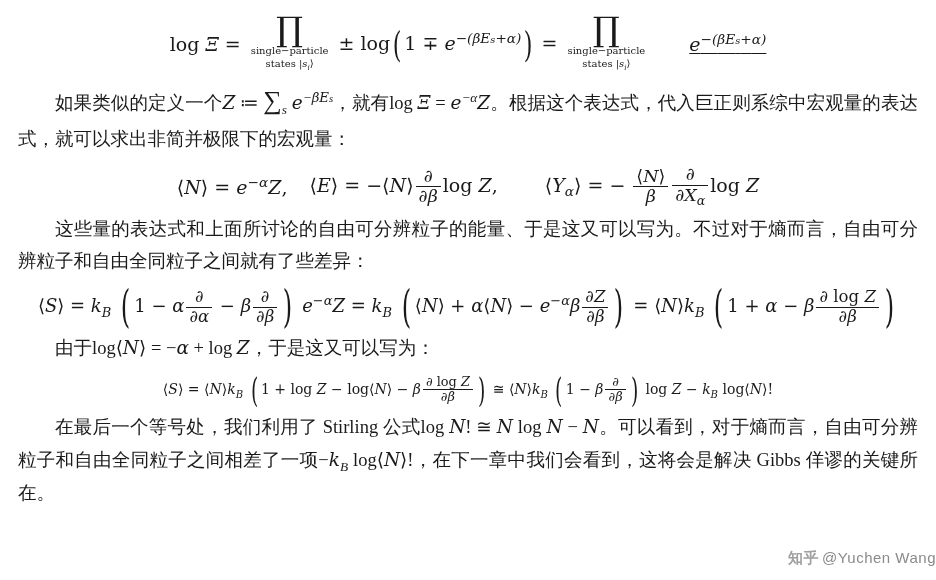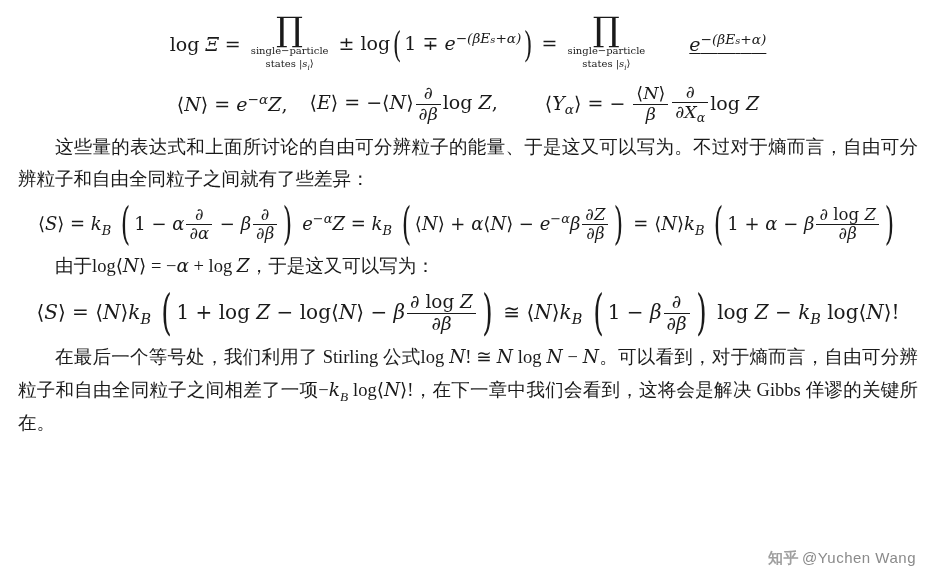--- a/index.html
+++ b/index.html
@@ -87,21 +87,21 @@
     display: inline-block;
     font-size: 2.45em;
     vertical-align: middle;
     font-weight: 300;
     transform: scaleX(0.55);
     line-height: 0.78;
   }
   .midline { display: inline-block; vertical-align: middle; }
   .watermark {
     position: absolute;
-    right: 20px;
+    right: 0;
     bottom: 8px;
     font-size: 15px;
     color: #8a8a8a;
     font-family: "Liberation Sans", sans-serif;
     letter-spacing: 0.5px;
   }
   .wm-logo {
     color: #a0a0a0;
     font-weight: bold;
     margin-right: 3px;
@@ -129,20 +129,23 @@
     <span class="prodwrap">
       <span class="prodsym">∏</span>
       <span class="produnder">single−particle</span>
       <span class="produnder">states |<span class="mi">s</span><span class="sub">i</span>⟩</span>
     </span>
     <span class="midline nowrap gap-l">
       <span class="mi">e</span><span class="sup">−(<span class="mi">βE</span><span style="font-size:0.72em">s</span>+<span class="mi">α</span>)</span>
     </span>
   </div>
 
+  <div class="para indent">
+    如果类似的定义一个<span class="mi">Z</span> ≔ <span class="big">∑</span><span class="sub">s</span> <span class="mi">e</span><span class="sup">−<span class="mi">βE</span><span style="font-size:0.8em">s</span></span>，就有<span class="mo">log</span> <span class="mi">Ξ</span> = <span class="mi">e</span><span class="sup">−α</span><span class="mi">Z</span>。根据这个表达式，代入巨正则系综中宏观量的表达式，就可以求出非简并极限下的宏观量：
+  </div>
 
   <div class="math-block">
     <span class="midline nowrap">
       ⟨<span class="mi">N</span>⟩ = <span class="mi">e</span><span class="sup">−α</span><span class="mi">Z</span>,
     </span>
     <span class="midline nowrap" style="margin-left:16px;">
       ⟨<span class="mi">E</span>⟩ = −⟨<span class="mi">N</span>⟩<span class="frac"><span class="num">∂</span><span class="den">∂<span class="mi">β</span></span></span><span class="mo">log</span> <span class="mi">Z</span>,
     </span>
     <span class="midline nowrap" style="margin-left:41px;">
       ⟨<span class="mi">Y</span><span class="sub">α</span>⟩ = − <span class="frac"><span class="num">⟨<span class="mi">N</span>⟩</span><span class="den"><span class="mi">β</span></span></span><span class="frac"><span class="num">∂</span><span class="den">∂<span class="mi">X</span><span class="sub">α</span></span></span><span class="mo">log</span> <span class="mi">Z</span>
@@ -161,21 +164,21 @@
       <span class="dparen">(</span>⟨<span class="mi">N</span>⟩ + <span class="mi">α</span>⟨<span class="mi">N</span>⟩ − <span class="mi">e</span><span class="sup">−α</span><span class="mi">β</span><span class="frac"><span class="num">∂<span class="mi">Z</span></span><span class="den">∂<span class="mi">β</span></span></span><span class="dparen">)</span>
       = ⟨<span class="mi">N</span>⟩<span class="mi">k</span><span class="sub">B</span>
       <span class="dparen">(</span>1 + <span class="mi">α</span> − <span class="mi">β</span><span class="frac"><span class="num">∂ <span class="mo">log</span> <span class="mi">Z</span></span><span class="den">∂<span class="mi">β</span></span></span><span class="dparen">)</span>
     </span>
   </div>
 
   <div class="para indent">
     由于<span class="mo">log</span>⟨<span class="mi">N</span>⟩ = −<span class="mi">α</span> + <span class="mo">log</span> <span class="mi">Z</span>，于是这又可以写为：
   </div>
 
-  <div class="math-block" style="font-size:20px;">
+  <div class="math-block" style="font-size:14px;">
     <span class="midline nowrap">
       ⟨<span class="mi">S</span>⟩ = ⟨<span class="mi">N</span>⟩<span class="mi">k</span><span class="sub">B</span>
       <span class="dparen">(</span>1 + <span class="mo">log</span> <span class="mi">Z</span> − <span class="mo">log</span>⟨<span class="mi">N</span>⟩ − <span class="mi">β</span><span class="frac"><span class="num">∂ <span class="mo">log</span> <span class="mi">Z</span></span><span class="den">∂<span class="mi">β</span></span></span><span class="dparen">)</span>
       ≅ ⟨<span class="mi">N</span>⟩<span class="mi">k</span><span class="sub">B</span>
       <span class="dparen">(</span>1 − <span class="mi">β</span><span class="frac"><span class="num">∂</span><span class="den">∂<span class="mi">β</span></span></span><span class="dparen">)</span>
       <span class="mo">log</span> <span class="mi">Z</span> − <span class="mi">k</span><span class="sub">B</span> <span class="mo">log</span>⟨<span class="mi">N</span>⟩!
     </span>
   </div>
 
   <div class="para indent">

